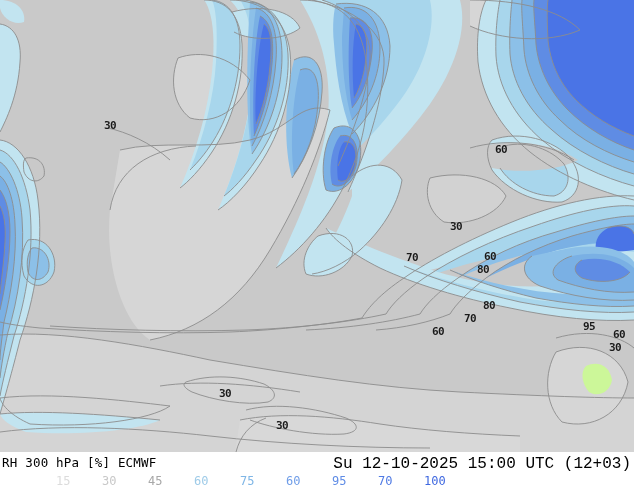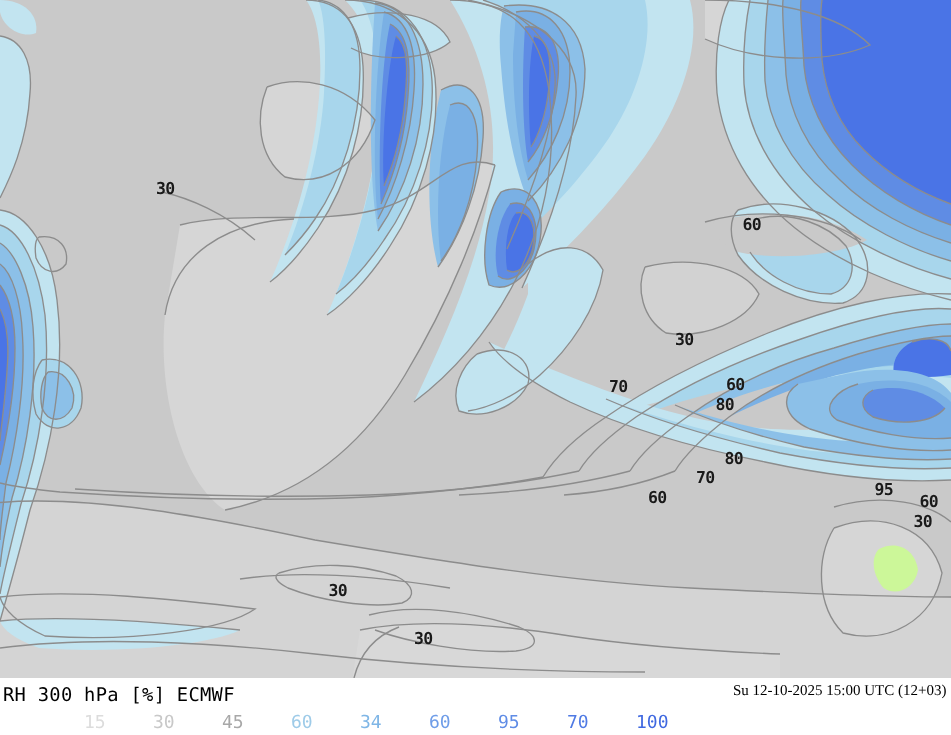--- a/index.html
+++ b/index.html
@@ -77,22 +77,22 @@
     font-family: "DejaVu Sans Mono", monospace;
     font-size: 12px;
     width: 29px;
     text-align: left;
     white-space: nowrap;
     letter-spacing: 0px;
   }
   #stamp {
     position: absolute;
     right: 3px; top: 3px;
-    font-family: Liberation Serif, serif;
-    font-size: 10px;
+    font-family: Liberation Mono, monospace;
+    font-size: 16px;
     color: #000000;
     white-space: nowrap;
     text-align: left;
   }
   #credit {
     position: absolute;
     right: 3px; top: 21px;
     font-family: "DejaVu Sans Mono", monospace;
     font-size: 12px;
     color: #1b3a8f;
@@ -368,21 +368,21 @@
   </div>
 
   <div id="footer">
     <div id="title">RH 300 hPa [%] ECMWF</div>
 
     <div id="scale">
       <span class="tick" style="color:#dcdcdc">15</span>
       <span class="tick" style="color:#c8c8c8">30</span>
       <span class="tick" style="color:#a8a8a8">45</span>
       <span class="tick" style="color:#9ecbe8">60</span>
-      <span class="tick" style="color:#7fb6e6">34</span>
+      <span class="tick" style="color:#7fb6e6">75</span>
       <span class="tick" style="color:#6f9de8">60</span>
       <span class="tick" style="color:#5f8ce6">95</span>
       <span class="tick" style="color:#4f7ae4">70</span>
       <span class="tick" style="color:#3f68e0">100</span>
     </div>
 
     <div id="stamp">Su 12-10-2025 15:00 UTC (12+03)</div>
   </div>
 
 </div>

